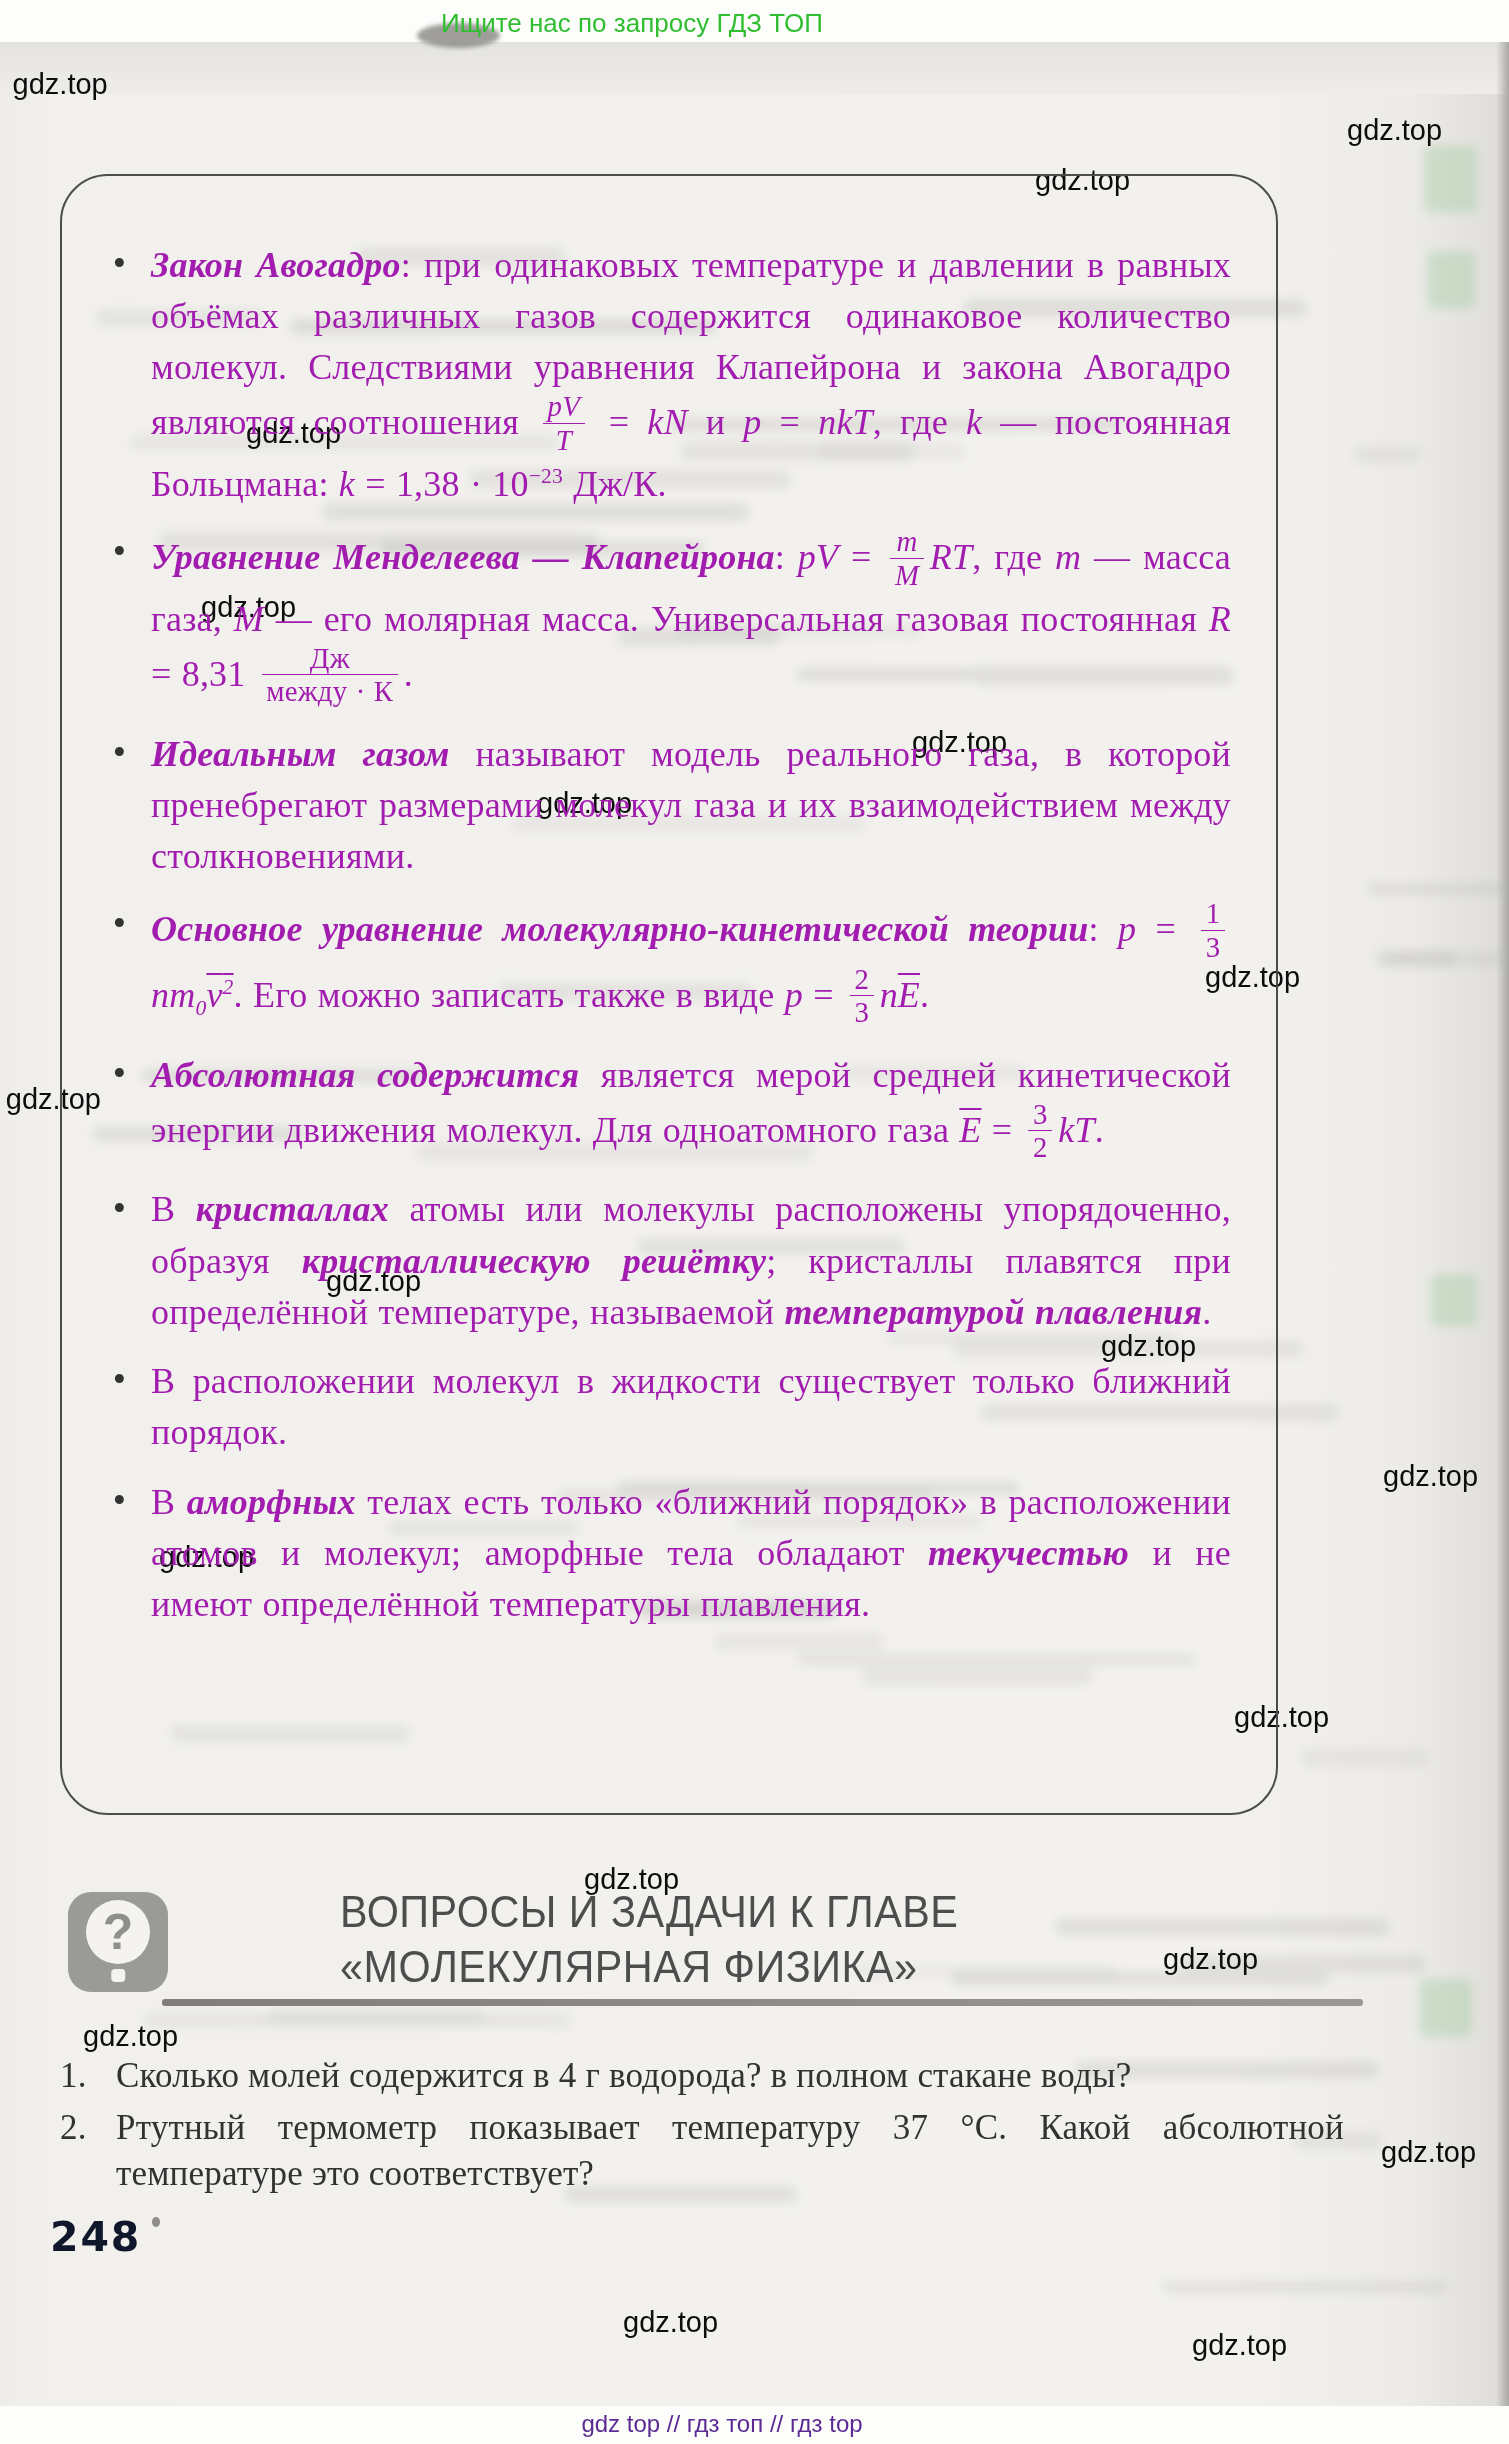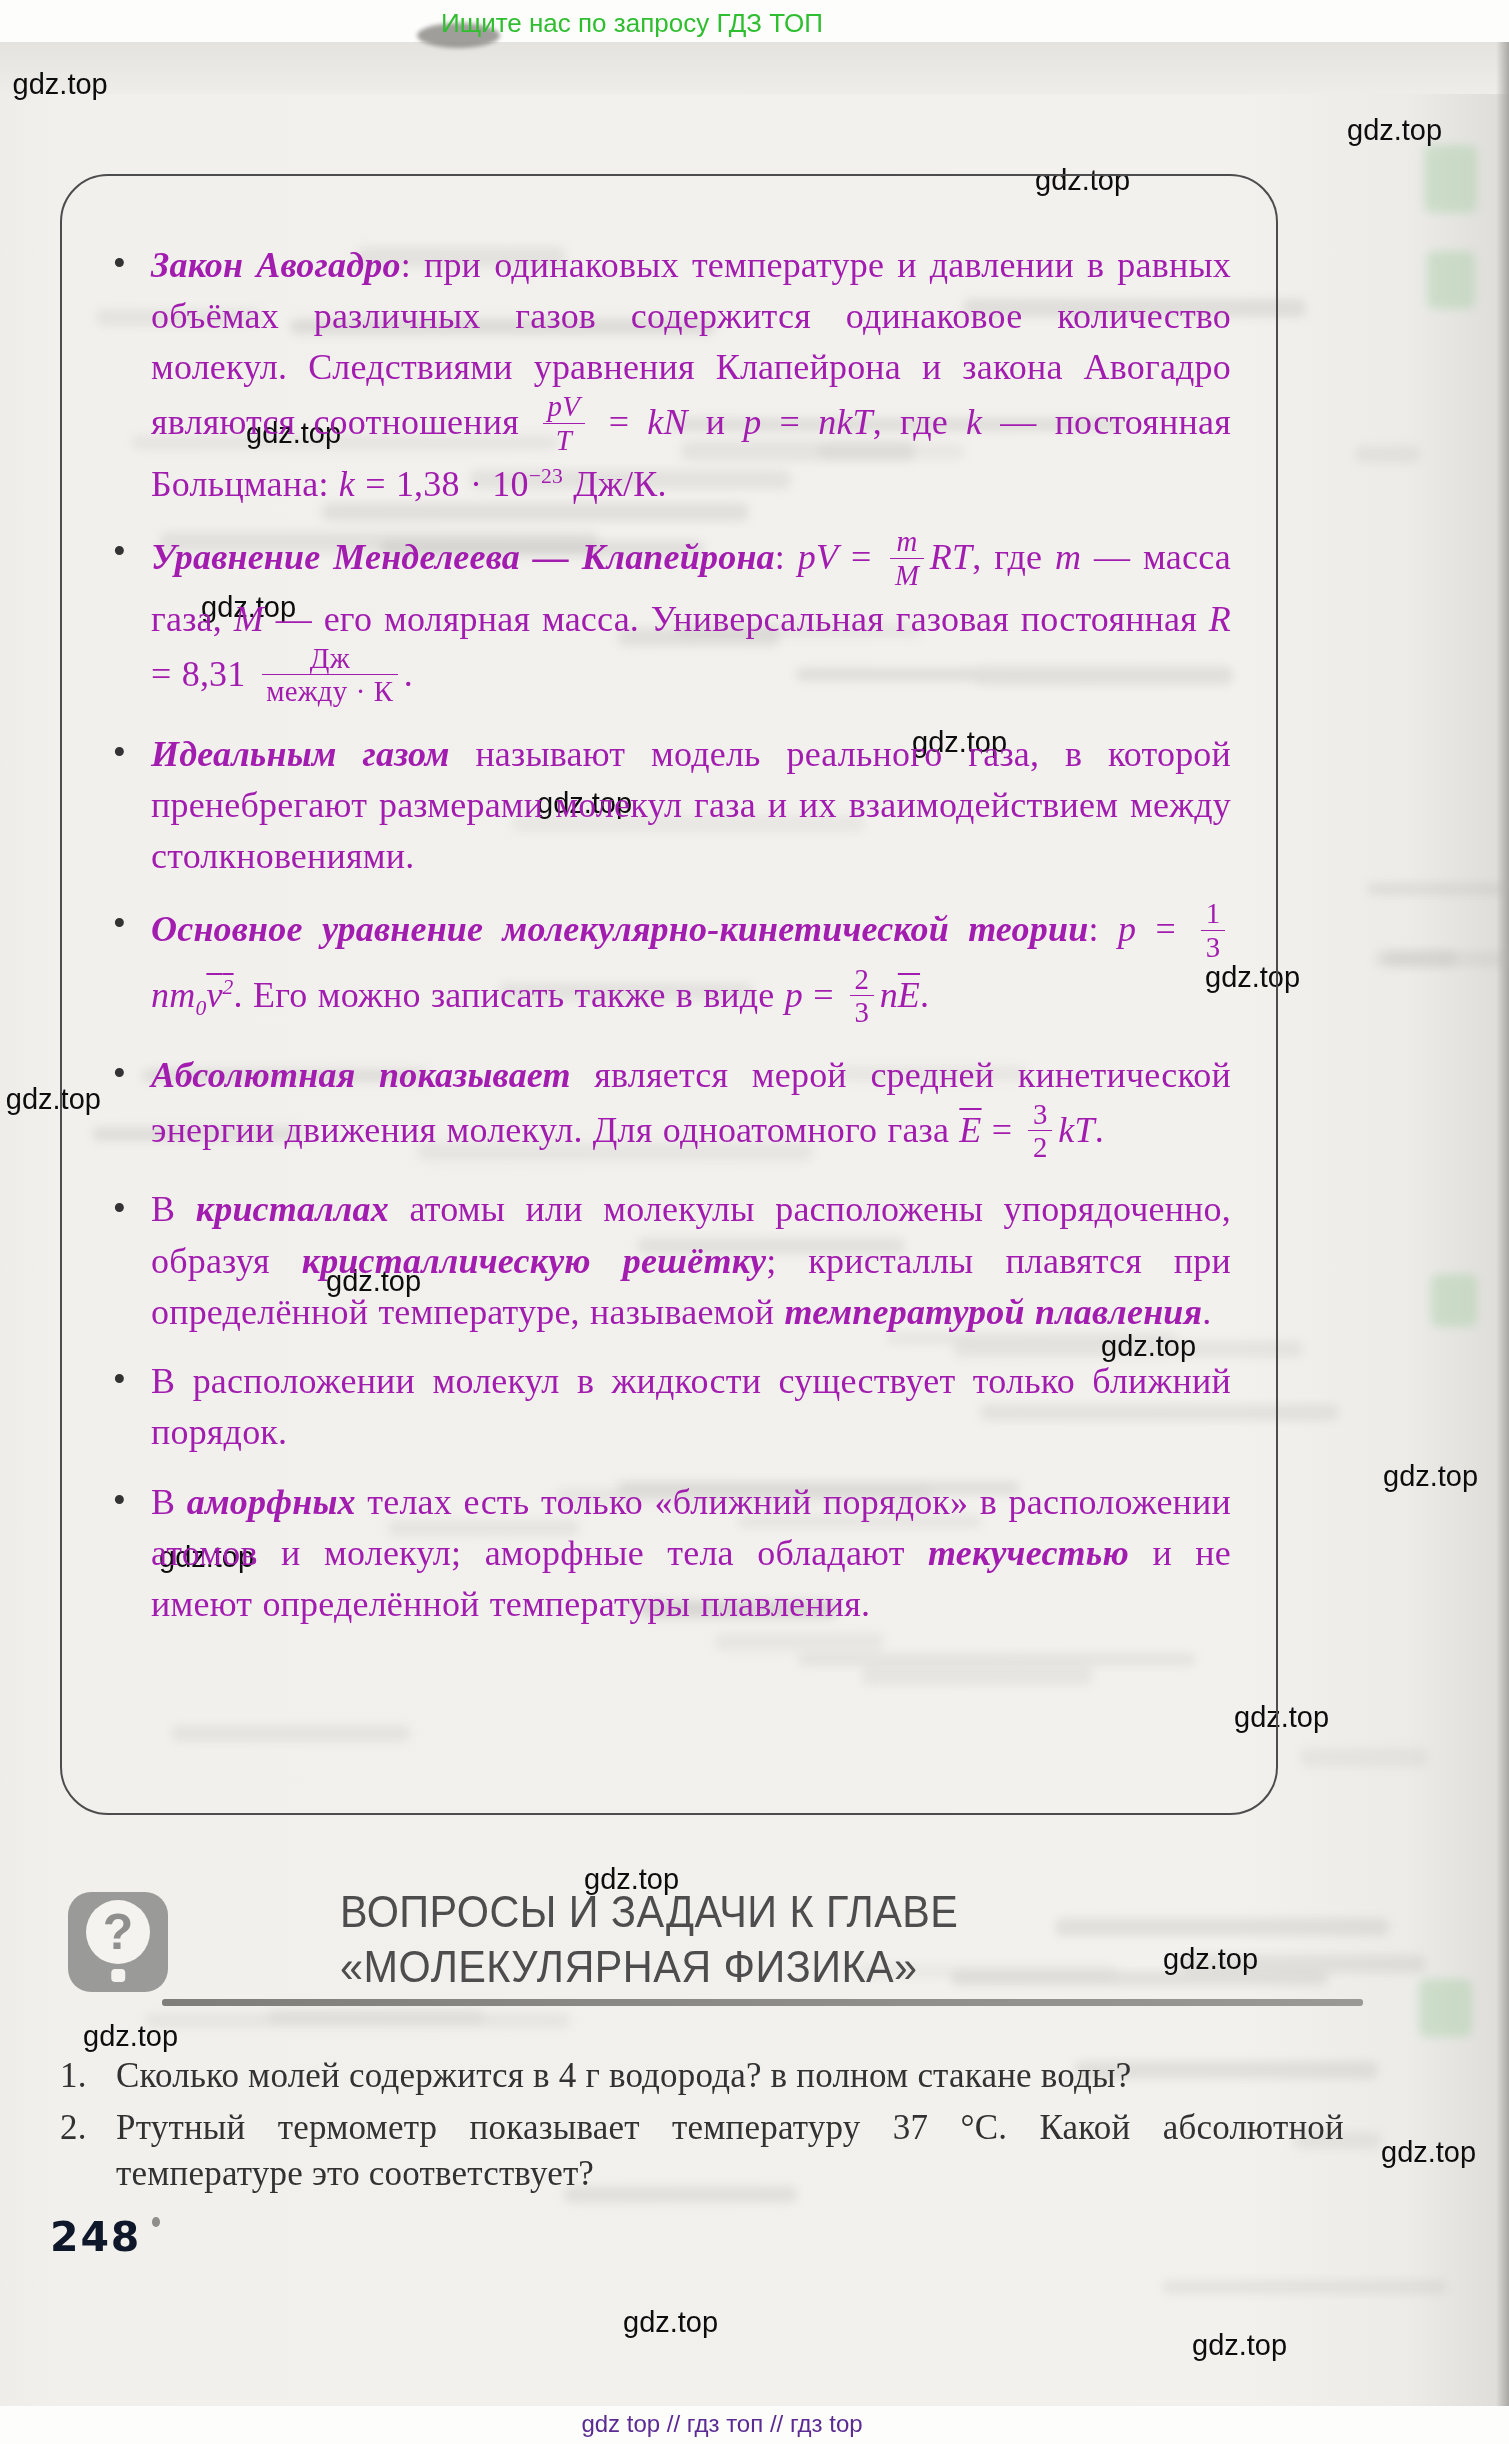--- a/index.html
+++ b/index.html
@@ -211,21 +211,21 @@
           <span class="fd">между · К</span>
         </span>.</li>
       <li><span class="bi">Идеальным газом</span> называют модель реального газа, в которой пренебрегают размерами молекул газа и их взаимодействием между столкновениями.</li>
       <li><span class="bi">Основное уравнение молекулярно-кинетической теории</span>: <span class="var">p</span> = <span class="frac">
           <span class="fn">1</span>
           <span class="fd">3</span>
         </span><span class="var">n</span><span class="var">m<sub>0</sub></span><span class="ol var">v<sup>2</sup></span>. Его можно записать также в виде <span class="var">p</span> = <span class="frac">
           <span class="fn">2</span>
           <span class="fd">3</span>
         </span><span class="var">n</span><span class="ol var">E</span>.</li>
-      <li><span class="bi">Абсолютная показывает</span> является мерой средней кинетической энергии движения молекул. Для одноатомного газа <span class="ol var">E</span> = <span class="frac">
+      <li><span class="bi">Абсолютная содержится</span> является мерой средней кинетической энергии движения молекул. Для одноатомного газа <span class="ol var">E</span> = <span class="frac">
           <span class="fn">3</span>
           <span class="fd">2</span>
         </span><span class="var">kT</span>.</li>
       <li>В <span class="bi">кристаллах</span> атомы или молекулы расположены упорядоченно, образуя <span class="bi">кристаллическую решётку</span>; кристаллы плавятся при определённой температуре, называемой <span class="bi">температурой плавления</span>.</li>
       <li>В расположении молекул в жидкости существует только ближний порядок.</li>
       <li>В <span class="bi">аморфных</span> телах есть только «ближний порядок» в расположении атомов и молекул; аморфные тела обладают <span class="bi">текучестью</span> и не имеют определённой температуры плавления.</li>
     </ul>
 </div>
 
 <div class="q-icon">

